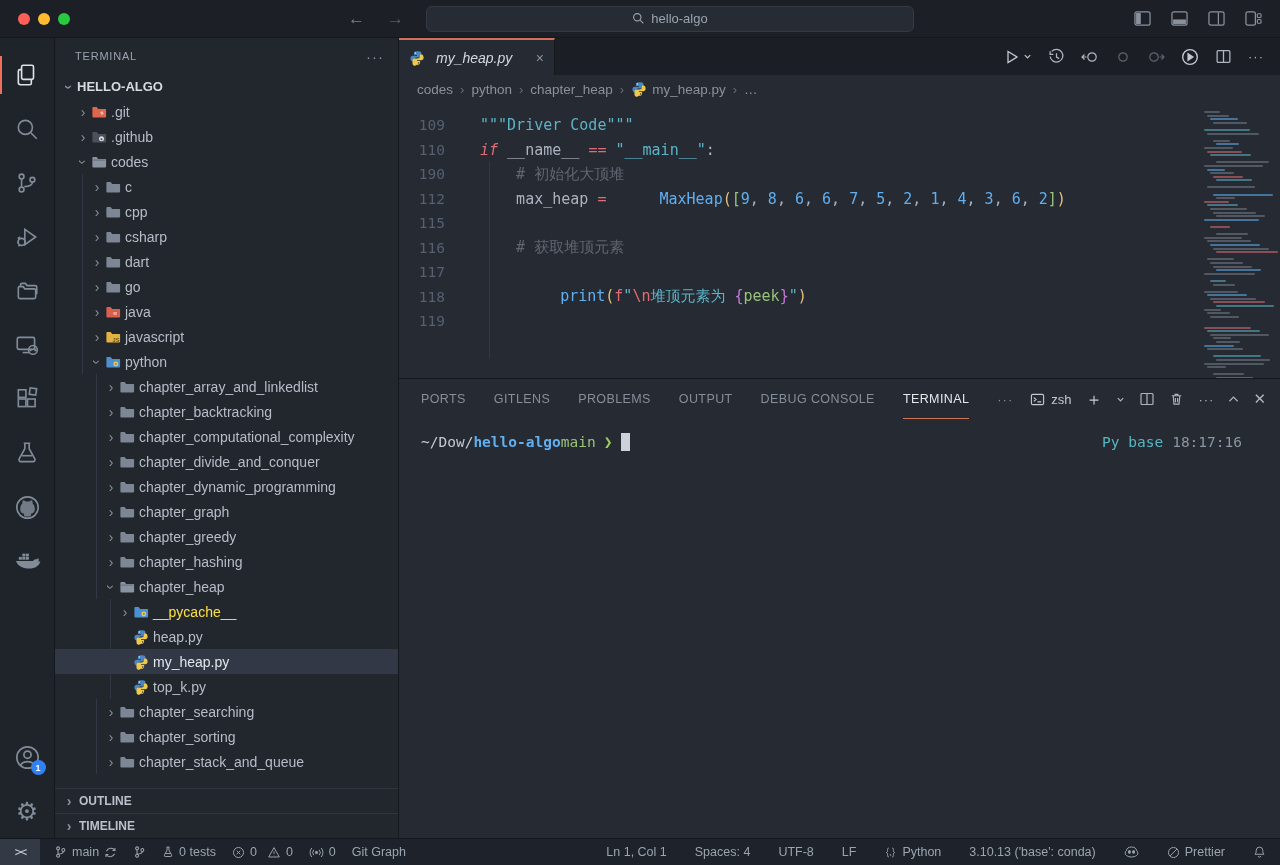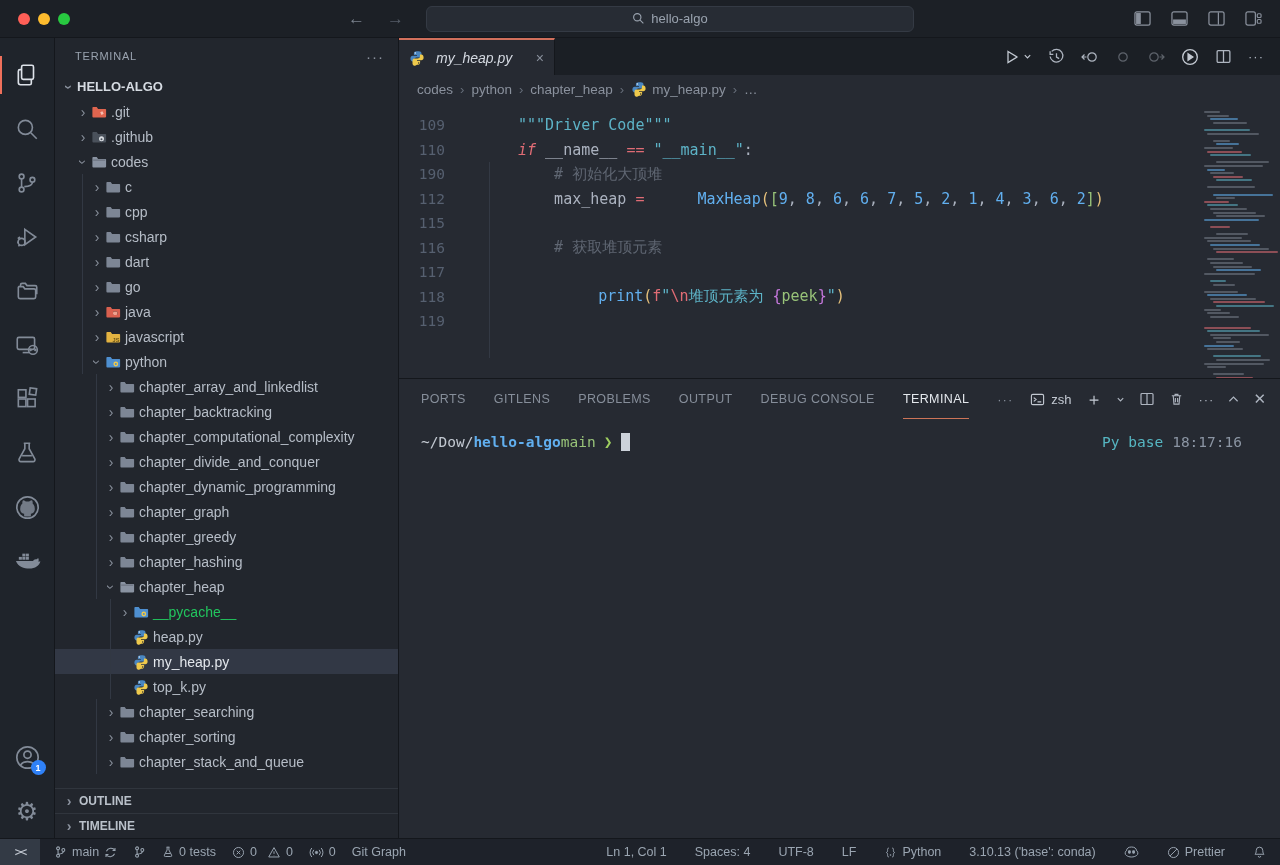--- a/index.html
+++ b/index.html
@@ -31,21 +31,21 @@
   .gear-glyph { font-size:25px; line-height:1; }
 
   
   .sidebar { width:344px; background:#22262d; border-right:1px solid #14171c; display:flex; flex-direction:column; flex:0 0 auto; }
   .sb-header { height:36px; display:flex; align-items:center; padding:0 14px 0 20px; color:#9aa3af; font-size:11px; letter-spacing:.8px; flex:0 0 auto; }
   .sb-header .more { margin-left:auto; color:#8a919d; font-size:15px; letter-spacing:1px; }
   .tree { flex:0 0 auto; }
   .tree-row { height:25px; display:flex; align-items:center; font-size:14px; color:#b6bdc7; white-space:nowrap; cursor:default; position:relative; }
   .tree-row.selected { background:#323845; color:#e3e7ec; }
   .tree-row.root { font-weight:bold; font-size:13px; color:#d6dbe2; }
-  .tree-row.dim .lbl { color:#22c55e; }
+  .tree-row.dim .lbl { color:#fde047; }
   .chev { width:16px; flex:0 0 16px; text-align:center; color:#8a919d; font-size:14px; display:inline-block; }
   .chev.open { transform:rotate(90deg); }
   .ticon { width:20px; flex:0 0 20px; display:flex; align-items:center; }
   .tree-row .guide { position:absolute; top:0; bottom:0; width:1px; background:#323843; }
   .sb-sections { margin-top:auto; flex:0 0 auto; }
   .sb-section { height:25px; border-top:1px solid #30353d; display:flex; align-items:center; font-weight:bold; font-size:12px; color:#bac1ca; padding-left:6px; }
   .sb-section .chev { margin-right:2px; }
 
   
   .editorgroup { flex:1 1 auto; display:flex; flex-direction:column; min-width:0; background:#262a32; }
@@ -53,21 +53,21 @@
   .tab { width:156px; background:#262a32; border-top:2px solid #d1705c; border-right:1px solid #14171c; display:flex; align-items:center; gap:7px; padding:0 10px; font-size:14px; color:#d5dae2; font-style:italic; }
   .tab .close { margin-left:auto; color:#8a919d; font-style:normal; font-size:14px; }
   .editor-actions { margin-left:auto; display:flex; align-items:center; gap:16px; padding-right:16px; color:#aeb5c0; }
   .editor-actions .dim { opacity:.45; }
   .breadcrumbs { height:28px; display:flex; align-items:center; gap:7px; padding-left:18px; font-size:13.5px; color:#8a919d; flex:0 0 auto; }
   .breadcrumbs .sep { color:#656d79; font-size:13px; }
   .breadcrumbs .bc { display:flex; align-items:center; gap:5px; }
 
   .editor-body { position:relative; height:275px; flex:0 0 auto; overflow:hidden; }
   .code { font-family:"DejaVu Sans Mono", monospace; font-size:15px; }
-  .code-line { height:24.5px; display:flex; align-items:center; white-space:pre;gap:38px; }
+  .code-line { height:24.5px; display:flex; align-items:center; white-space:pre; }
   .code-line .ln { width:46px; text-align:right; color:#566070; flex:0 0 46px; font-size:14.5px; }
   .code-line .src { padding-left:35px; }
   .indent-guide { position:absolute; left:90px; top:59px; height:196px; width:1px; background:#333944; }
   .tk-kw { color:#e06c75; font-style:italic; }
   .tk-op { color:#e06c75; }
   .tk-str { color:#5db3c7; }
   .tk-esc { color:#e06c75; }
   .tk-fn { color:#61afef;margin-left:44px; }
   .tk-num { color:#61afef; }
   .tk-txt { color:#abb2bf; }

